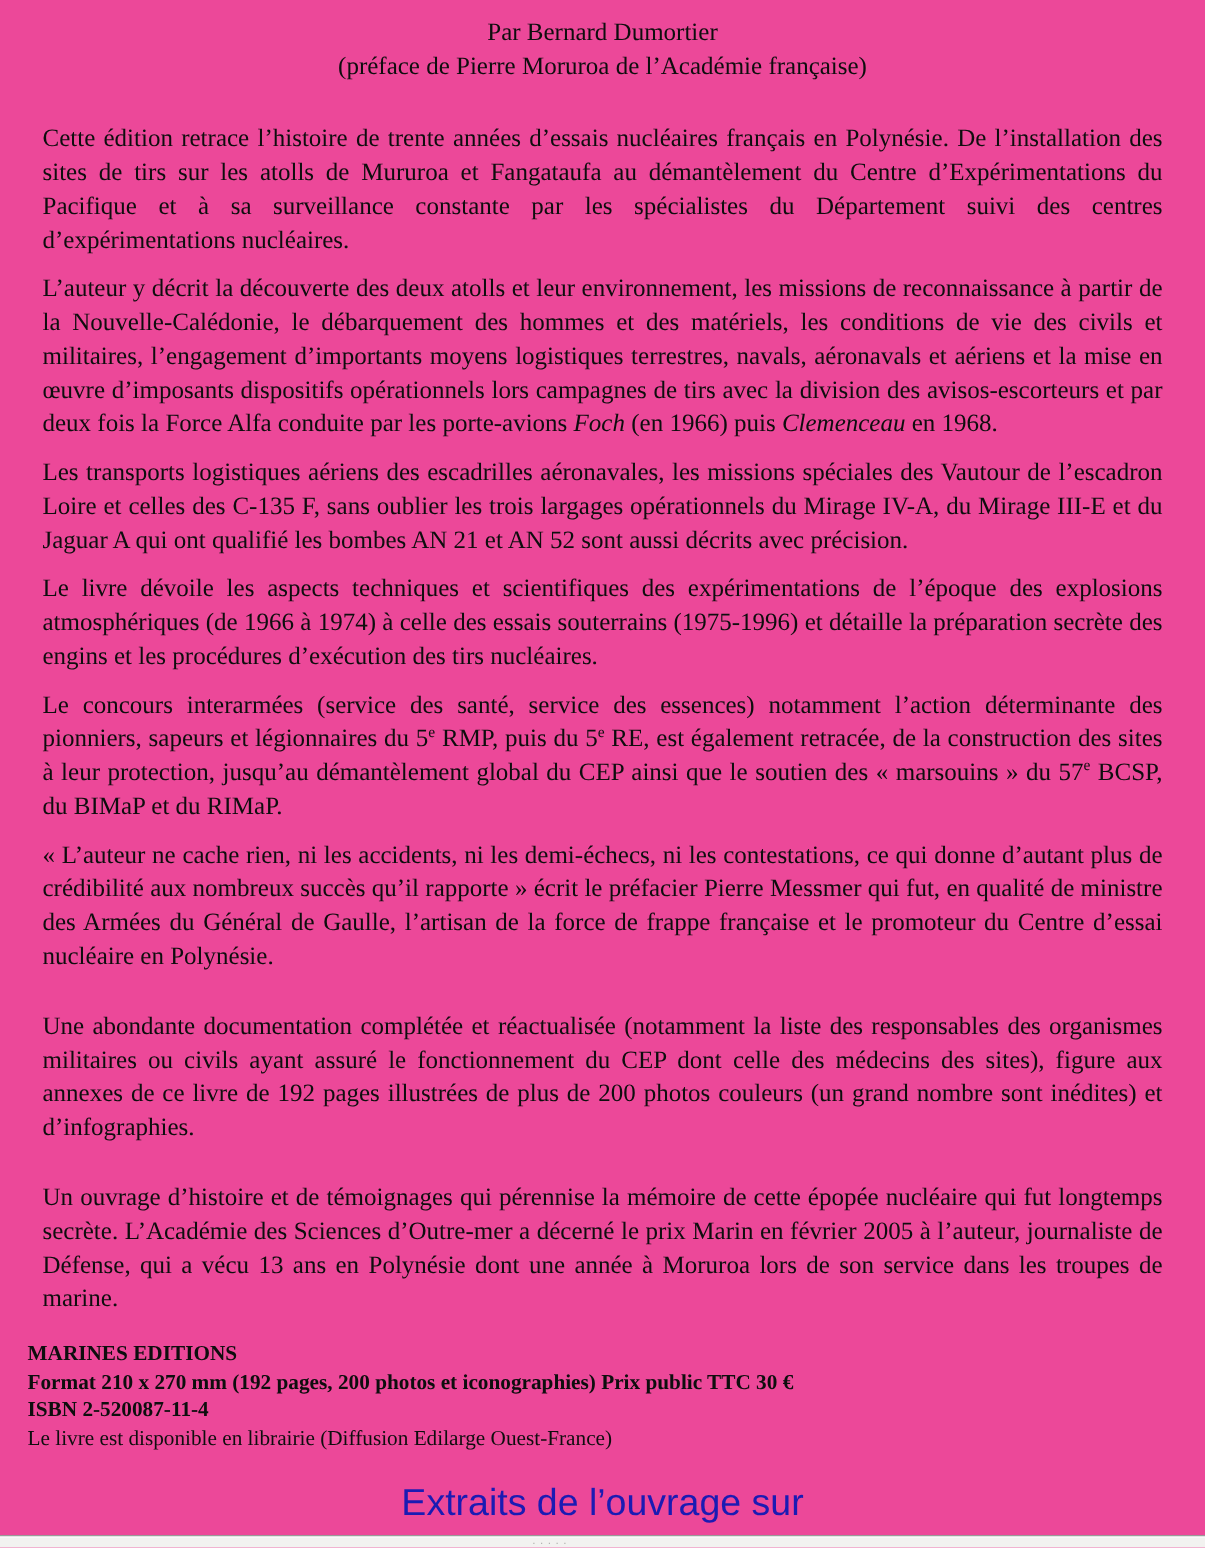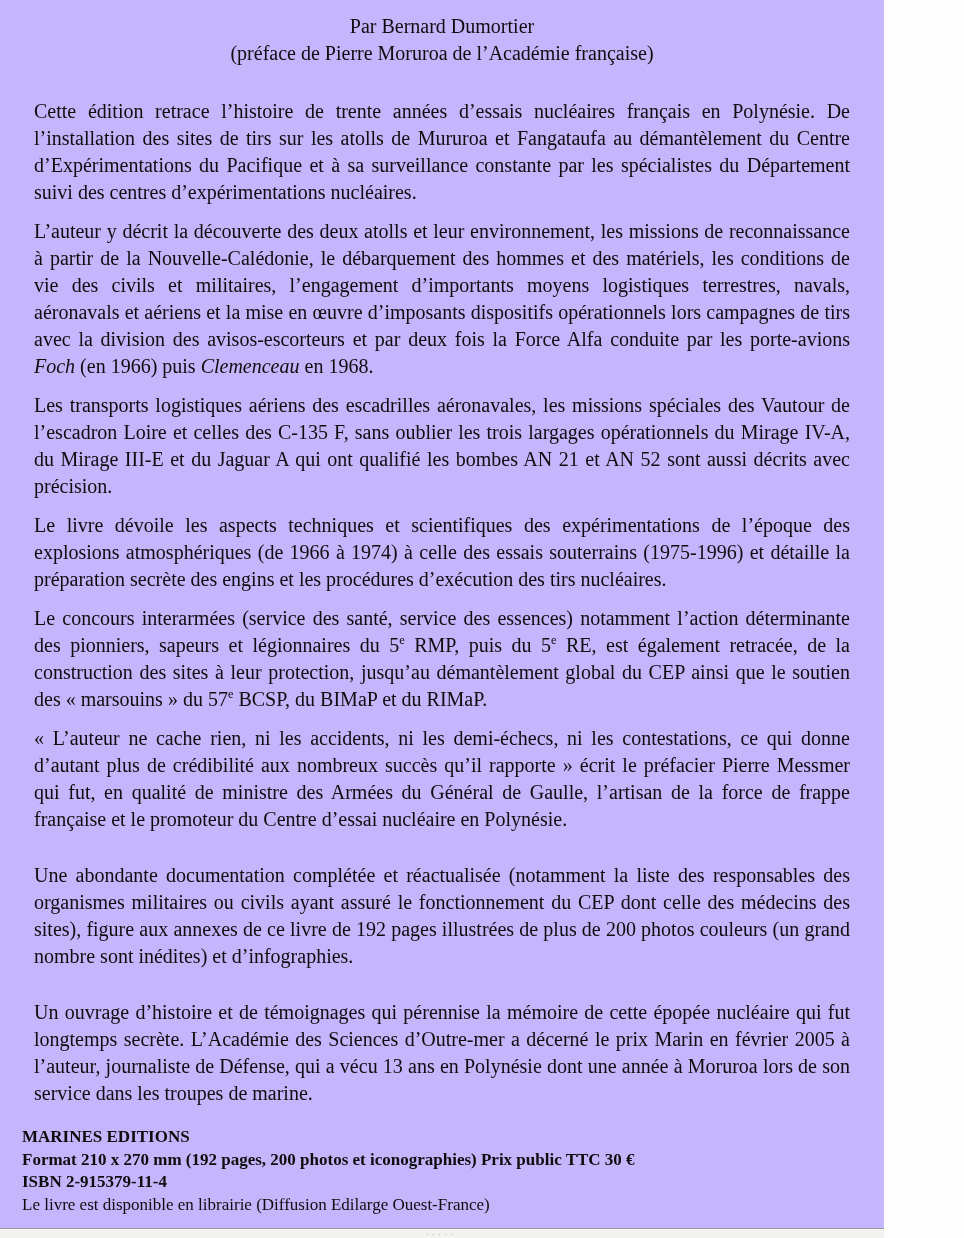--- a/index.html
+++ b/index.html
@@ -7,23 +7,23 @@
   html, body { margin: 0; padding: 0; }
   body {
     width: 964px; height: 1238px;
     background: #fdfdfd;
     font-family: "Liberation Serif", serif;
     color: var(--text-color);
     overflow: hidden;
   }
   .page {
     position: relative;
-    width: 884px; height: 1238px;
+    width: 964px; height: 1238px;
     padding: 13px 22px 0 22px;
-    background: #c4b5fd;
+    background: #ec4899;
   }
   .doc-header {
     text-align: center;
     font-size: 20px;
     line-height: 27px;
   }
   .article-body {
     margin-top: 31px;
     font-size: 20px;
     line-height: 27px;
@@ -95,21 +95,21 @@
       <p><span>Le livre dévoile les aspects techniques et scientifiques des expérimentations de l’époque des explosions atmosphériques (de 1966 à 1974) à celle des essais souterrains (1975-1996) et détaille la préparation secrète des engins et les procédures d’exécution des tirs nucléaires.</span></p>
       <p><span>Le concours interarmées (service des santé, service des essences) notamment l’action déterminante des pionniers, sapeurs et légionnaires du 5</span><sup>e</sup><span> RMP, puis du 5</span><sup>e</sup><span> RE, est également retracée, de la construction des sites à leur protection, jusqu’au démantèlement global du CEP ainsi que le soutien des « marsouins » du 57</span><sup>e</sup><span> BCSP, du BIMaP et du RIMaP.</span></p>
       <p><span>« L’auteur ne cache rien, ni les accidents, ni les demi-échecs, ni les contestations, ce qui donne d’autant plus de crédibilité aux nombreux succès qu’il rapporte » écrit le préfacier Pierre Messmer qui fut, en qualité de ministre des Armées du Général de Gaulle, l’artisan de la force de frappe française et le promoteur du Centre d’essai nucléaire en Polynésie.</span></p>
       <p class="gap"><span>Une abondante documentation complétée et réactualisée (notamment la liste des responsables des organismes militaires ou civils ayant assuré le fonctionnement du CEP dont celle des médecins des sites), figure aux annexes de ce livre de 192 pages illustrées de plus de 200 photos couleurs (un grand nombre sont inédites) et d’infographies.</span></p>
       <p class="gap"><span>Un ouvrage d’histoire et de témoignages qui pérennise la mémoire de cette épopée nucléaire qui fut longtemps secrète. L’Académie des Sciences d’Outre-mer a décerné le prix Marin en février 2005 à l’auteur, journaliste de Défense, qui a vécu 13 ans en Polynésie dont une année à Moruroa lors de son service dans les troupes de marine.</span></p>
     </div>
 
   <div class="publisher-block">
     <div class="publisher-name">MARINES EDITIONS</div>
     <div class="publisher-format">Format 210 x 270 mm (192 pages, 200 photos et iconographies) Prix public TTC 30 €</div>
-    <div class="publisher-isbn">ISBN 2-915379-11-4</div>
+    <div class="publisher-isbn">ISBN 2-520087-11-4</div>
     <div class="publisher-availability">Le livre est disponible en librairie (Diffusion Edilarge Ouest-France)</div>
   </div>
 
   <div class="link-block">
     <div class="link-line">Extraits de l’ouvrage sur</div>
   </div>
 
   <div class="frame-divider">
     <span class="divider-grip">.....</span>
   </div>

